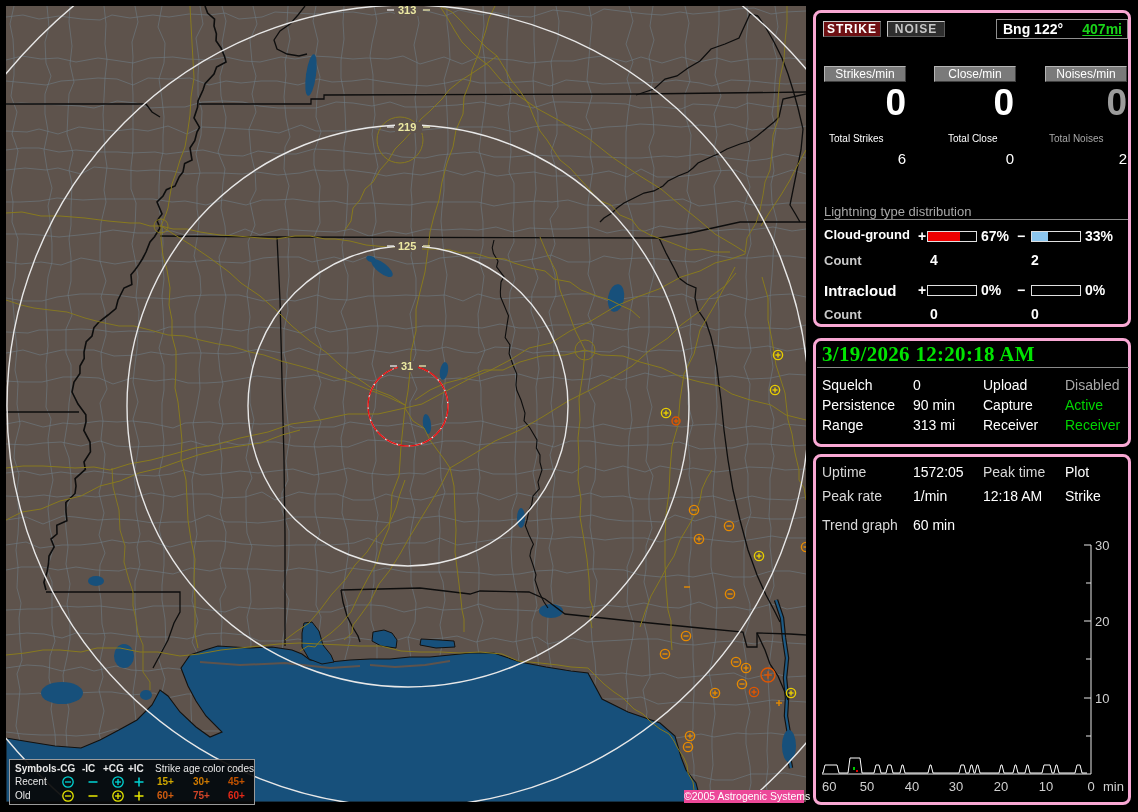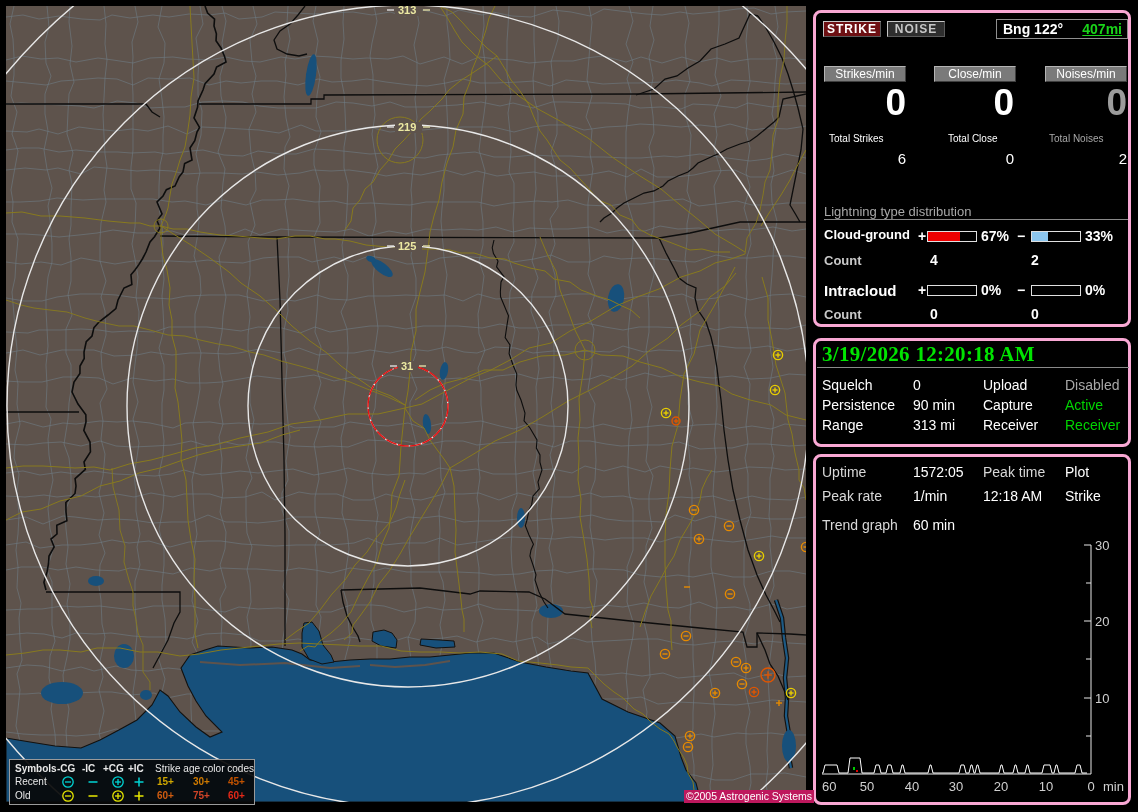--- a/index.html
+++ b/index.html
@@ -24,21 +24,21 @@
   .tval{position:absolute;font-size:15px;color:#fff;text-align:right;width:90px;}
   .row{position:absolute;font-size:14px;color:#fff;white-space:nowrap;}
   .gray{color:#a8a8a8;}
   .green{color:#00d500;}
   .bar{position:absolute;width:50px;height:11px;border:1px solid #e0e0e0;background:#000;box-sizing:border-box;}
   .bar i{display:block;height:100%;}
   .pm{position:absolute;font-weight:bold;font-size:14px;color:#fff;}
   .pct{position:absolute;font-weight:bold;font-size:14px;color:#fff;}
   #legend{left:9px;top:759px;width:244px;height:44px;background:rgba(8,8,8,0.92);
      border:1px solid #9a9a9a;font-size:10px;color:#e8e8e8;white-space:nowrap;}
-  #copyr{left:684px;top:790px;width:130px;height:13px;background:#be185d;color:#fff;
+  #copyr{left:684px;top:790px;width:120px;height:13px;background:#ec4899;color:#fff;
      font-size:10.5px;line-height:13px;text-align:center;white-space:nowrap;}
 </style>
 </head>
 <body>
 <svg id="map" class="abs" viewBox="6 6 800 796" width="800" height="796">
   <rect x="6" y="6" width="800" height="796" fill="#5e534c"></rect>
   <path fill="none" stroke="#6f7b84" stroke-width="0.9" stroke-opacity="0.68" d="M14 6 L10 24 L13 39 L14 57 L14 75 L11 96 L17 112 L12 134 L18 151 L14 173 L11 190 L13 202 L12 222 L18 239 L16 260 L15 278 L12 292 L14 315 L15 330 L17 349 L15 370 L18 384 L17 404 L20 424 L15 444 L14 458 L19 474 L17 491 L19 515 L18 534 L16 550 L18 567 L17 588 L21 603 L19 618 L20 640 L22 660 L17 674 L20 690 L18 709 L16 726 L21 745 L17 765 L22 781 L19 802 M47 6 L49 27 L45 42 L46 63 L51 76 L45 94 L45 114 L48 131 L44 150 L47 169 L52 188 L48 206 L50 220 L52 243 L52 262 L48 277 L46 297 L46 310 L47 329 L48 346 L46 365 L47 385 L46 407 L51 419 L48 439 L49 455 L53 480 L50 494 L48 509 L50 529 L54 546 L47 570 L52 582 L52 599 L52 625 L55 641 L50 656 L49 678 L53 696 L51 709 L55 734 L56 750 L55 768 L51 784 L53 802 M70 6 L69 22 L72 46 L70 64 L74 82 L69 94 L68 112 L67 134 L73 153 L69 170 L72 184 L71 208 L71 225 L69 239 L71 258 L71 281 L68 295 L72 315 L66 329 L66 353 L71 365 L71 390 L69 403 L68 419 L64 444 L69 458 L71 476 L71 497 L65 511 L66 529 L68 547 L66 564 L70 584 L67 604 L70 620 L70 639 L67 657 L63 675 L64 689 L69 709 L66 731 L67 746 L66 766 L68 781 L66 802 M104 6 L106 24 L105 44 L107 60 L105 78 L104 98 L103 115 L104 136 L105 154 L107 167 L104 190 L106 202 L101 223 L100 239 L100 261 L106 281 L101 297 L105 311 L106 335 L101 353 L102 368 L107 389 L100 403 L103 421 L101 439 L105 454 L103 476 L99 493 L104 513 L99 535 L105 553 L100 565 L99 587 L101 600 L102 624 L105 637 L100 661 L103 677 L99 690 L104 711 L99 733 L103 750 L99 769 L99 787 L102 802 M135 6 L138 22 L132 42 L133 57 L132 75 L133 95 L133 117 L133 133 L133 150 L131 167 L131 189 L136 203 L135 227 L132 244 L135 259 L138 277 L136 297 L139 312 L138 333 L137 349 L135 364 L133 382 L138 402 L133 419 L139 443 L137 457 L134 475 L136 492 L136 511 L140 534 L137 547 L140 565 L135 581 L135 603 L136 619 L137 635 L135 654 L136 672 L133 692 L135 712 L137 732 L138 749 L140 765 L136 788 L137 802 M162 6 L158 27 L165 43 L164 63 L159 79 L162 99 L164 117 L163 136 L163 152 L160 165 L159 186 L159 208 L162 224 L163 243 L162 255 L164 279 L162 296 L163 310 L164 330 L159 348 L164 365 L164 390 L162 403 L162 424 L164 441 L163 455 L159 474 L164 493 L163 509 L159 529 L164 550 L164 565 L162 585 L162 600 L165 619 L166 643 L158 657 L165 679 L162 692 L160 715 L160 730 L160 748 L166 763 L165 784 L162 802 M200 6 L203 24 L196 38 L199 60 L198 75 L198 95 L202 111 L201 135 L196 154 L200 172 L197 186 L197 209 L199 222 L197 239 L194 256 L200 276 L201 293 L195 314 L195 331 L201 353 L199 369 L200 389 L197 406 L193 424 L196 442 L197 457 L192 480 L193 494 L194 511 L197 534 L194 550 L194 567 L194 582 L192 601 L198 621 L192 642 L199 657 L192 673 L191 692 L191 709 L192 730 L197 750 L193 765 L194 783 L193 802 M222 6 L226 21 L222 43 L225 58 L220 76 L221 96 L226 117 L225 129 L218 152 L225 169 L223 183 L221 208 L225 226 L226 239 L219 257 L222 279 L226 297 L223 316 L222 332 L218 352 L220 371 L223 384 L219 402 L223 424 L219 437 L222 459 L221 474 L223 491 L220 512 L226 532 L225 549 L220 565 L226 587 L220 599 L222 622 L221 637 L223 661 L220 672 L221 693 L223 709 L224 732 L222 745 L226 764 L224 782 L222 802 M253 6 L257 24 L250 40 L252 62 L256 76 L252 94 L256 112 L249 129 L251 154 L255 171 L256 190 L250 202 L255 225 L248 242 L250 258 L250 275 L247 294 L250 317 L248 335 L248 349 L253 370 L250 382 L250 403 L254 420 L249 443 L246 458 L252 478 L246 491 L246 516 L247 533 L252 547 L247 570 L250 583 L251 602 L247 617 L251 643 L250 661 L245 673 L248 697 L252 711 L246 729 L248 751 L245 768 L249 786 L247 802 M288 6 L287 23 L290 39 L285 62 L286 75 L284 97 L286 118 L290 137 L285 147 L284 169 L289 186 L285 204 L288 224 L289 244 L288 256 L289 276 L287 294 L288 311 L284 330 L284 353 L287 366 L285 390 L286 402 L288 423 L290 437 L286 461 L288 480 L282 493 L282 510 L289 531 L289 548 L288 566 L283 587 L289 600 L286 622 L283 638 L282 655 L283 676 L286 691 L281 710 L286 727 L283 745 L287 766 L281 781 L284 802 M316 6 L313 21 L318 41 L315 59 L320 77 L317 95 L316 117 L321 132 L314 153 L314 165 L320 186 L319 204 L320 223 L314 237 L317 260 L320 274 L318 294 L317 311 L315 332 L321 347 L317 370 L321 383 L314 408 L321 422 L314 444 L317 462 L319 479 L315 497 L315 512 L320 533 L315 546 L317 567 L317 582 L316 605 L321 617 L318 641 L314 660 L315 676 L319 694 L317 711 L319 729 L320 747 L318 762 L319 784 L318 802 M344 6 L343 22 L344 39 L341 60 L341 78 L344 93 L345 111 L346 135 L344 147 L344 168 L348 184 L347 209 L346 226 L342 245 L344 263 L348 275 L347 299 L341 312 L347 329 L348 348 L347 365 L345 389 L343 402 L345 421 L341 438 L343 462 L347 480 L343 497 L342 513 L347 530 L349 549 L346 570 L343 589 L347 602 L348 619 L350 640 L345 659 L346 673 L348 690 L349 710 L347 734 L347 749 L345 762 L343 781 L347 802 M374 6 L377 21 L372 43 L370 56 L373 75 L373 94 L375 115 L372 134 L374 148 L378 167 L371 184 L375 208 L376 222 L372 237 L375 260 L373 279 L374 299 L376 312 L378 328 L375 349 L372 364 L377 382 L375 408 L371 420 L375 440 L376 461 L372 475 L373 491 L378 515 L376 527 L377 551 L374 569 L374 583 L371 601 L371 620 L377 641 L377 659 L373 676 L374 696 L375 710 L376 733 L372 751 L371 764 L373 786 L375 802 M416 6 L419 23 L414 45 L417 62 L417 82 L415 99 L417 117 L415 134 L416 149 L413 170 L411 190 L412 201 L411 227 L413 238 L411 256 L416 278 L416 297 L410 314 L413 334 L416 353 L410 371 L417 389 L410 402 L410 418 L416 443 L414 461 L414 475 L410 491 L415 510 L411 530 L409 547 L411 569 L411 583 L416 603 L415 622 L408 638 L411 659 L410 677 L412 691 L414 708 L414 727 L407 745 L413 770 L407 784 L411 802 M447 6 L447 23 L449 40 L450 59 L444 80 L446 93 L447 111 L448 134 L448 152 L444 168 L444 190 L442 208 L441 221 L443 244 L444 258 L447 275 L444 296 L446 316 L445 330 L442 347 L446 369 L445 383 L442 406 L443 419 L442 443 L440 456 L441 478 L445 492 L439 511 L440 531 L439 547 L439 571 L443 582 L445 600 L440 625 L443 641 L440 655 L441 672 L438 693 L436 711 L442 731 L439 749 L439 763 L440 783 L439 802 M483 6 L484 26 L482 40 L485 63 L485 80 L486 98 L484 114 L481 134 L479 150 L485 171 L483 185 L481 205 L483 222 L483 245 L479 261 L484 276 L481 299 L478 314 L479 334 L485 350 L478 368 L481 388 L481 405 L483 422 L480 444 L478 460 L480 478 L477 498 L479 509 L478 530 L476 548 L479 568 L479 583 L478 605 L483 621 L477 642 L479 655 L476 678 L482 695 L479 712 L477 733 L478 749 L481 768 L479 782 L479 802 M509 6 L508 27 L507 41 L507 60 L507 74 L511 95 L508 113 L510 132 L511 152 L509 172 L514 183 L514 208 L513 220 L514 242 L508 255 L515 279 L510 292 L509 311 L515 330 L510 353 L515 365 L516 387 L515 405 L517 424 L516 438 L515 459 L516 476 L517 495 L512 510 L512 531 L511 548 L512 567 L515 585 L518 599 L518 621 L516 641 L519 656 L516 679 L513 695 L518 708 L518 731 L520 746 L521 766 L517 787 L518 802 M535 6 L534 27 L534 42 L535 62 L533 78 L534 97 L538 113 L538 132 L535 149 L535 173 L536 189 L534 204 L534 224 L536 243 L532 261 L538 278 L532 294 L531 311 L539 333 L537 352 L539 369 L536 387 L537 405 L537 420 L537 440 L537 455 L533 473 L538 498 L537 511 L538 533 L536 547 L534 566 L534 584 L537 606 L532 622 L532 636 L538 658 L539 675 L532 693 L536 715 L539 729 L535 745 L537 764 L533 780 L536 802 M556 6 L559 21 L558 39 L551 62 L553 80 L552 93 L557 116 L557 134 L551 152 L556 169 L557 185 L558 207 L550 219 L555 244 L550 258 L555 275 L556 295 L549 312 L553 331 L554 347 L554 367 L553 387 L551 403 L554 426 L554 441 L550 455 L555 478 L553 493 L551 516 L553 531 L549 548 L553 566 L551 586 L553 605 L548 617 L547 639 L550 660 L552 672 L551 696 L551 712 L547 732 L551 749 L551 765 L544 784 L548 802 M589 6 L592 22 L590 44 L589 58 L587 80 L592 96 L586 117 L592 130 L590 154 L593 169 L590 188 L588 203 L588 225 L589 242 L590 259 L588 274 L595 294 L588 315 L594 329 L592 348 L592 364 L588 390 L595 404 L593 420 L595 440 L596 460 L595 480 L591 491 L591 510 L590 527 L594 552 L593 570 L597 581 L595 602 L591 625 L592 640 L595 661 L596 675 L594 691 L598 715 L593 726 L593 747 L598 769 L598 780 L595 802 M629 6 L633 21 L626 44 L633 62 L627 79 L631 93 L628 113 L626 132 L626 149 L626 170 L625 189 L627 201 L633 221 L633 244 L632 256 L629 274 L633 298 L630 313 L628 334 L629 351 L627 366 L626 388 L630 401 L632 420 L629 437 L628 461 L628 474 L629 493 L633 509 L633 527 L633 550 L627 567 L628 583 L627 602 L634 625 L633 636 L628 660 L626 677 L628 697 L626 714 L629 727 L626 750 L630 763 L629 787 L630 802 M653 6 L650 26 L654 40 L649 57 L653 78 L650 94 L653 116 L654 133 L649 147 L654 168 L653 183 L654 204 L654 226 L651 237 L654 259 L654 275 L648 298 L649 311 L649 332 L646 350 L649 368 L647 388 L652 407 L648 424 L648 442 L646 461 L653 476 L649 495 L649 509 L652 528 L646 546 L646 569 L644 582 L649 601 L644 622 L648 639 L649 654 L650 677 L643 690 L647 712 L645 727 L646 745 L647 769 L643 784 L646 802 M685 6 L689 23 L685 45 L686 59 L690 81 L685 94 L685 114 L691 135 L690 153 L690 165 L687 191 L691 203 L687 224 L687 241 L685 259 L688 274 L686 299 L691 317 L690 334 L692 353 L686 369 L688 387 L688 404 L693 423 L688 440 L690 462 L689 475 L692 491 L692 516 L691 529 L691 549 L689 564 L689 583 L691 601 L690 618 L693 642 L693 658 L694 673 L694 693 L693 712 L693 728 L691 745 L694 765 L694 780 L694 802 M719 6 L719 24 L717 46 L717 62 L715 75 L721 96 L714 114 L717 135 L714 149 L721 171 L714 186 L716 206 L718 226 L719 241 L718 261 L718 277 L718 297 L719 311 L719 328 L718 350 L715 372 L716 385 L717 407 L716 421 L714 440 L716 457 L714 477 L713 493 L716 515 L714 530 L711 547 L711 567 L714 582 L717 602 L716 624 L716 637 L712 661 L709 672 L713 693 L715 714 L712 734 L712 748 L713 765 L710 785 L711 802 M747 6 L748 21 L746 41 L748 61 L750 82 L747 96 L748 119 L746 133 L750 148 L746 173 L750 187 L744 208 L749 226 L751 244 L747 257 L746 277 L747 293 L745 315 L748 330 L751 351 L744 367 L750 384 L749 400 L746 425 L748 442 L745 458 L748 474 L748 495 L751 513 L746 528 L744 551 L744 564 L744 585 L750 604 L750 618 L743 641 L746 659 L746 673 L745 690 L750 712 L746 729 L746 744 L750 766 L751 783 L747 802 M775 6 L778 27 L773 45 L777 59 L775 82 L774 100 L772 114 L776 130 L772 154 L774 171 L771 184 L772 202 L777 221 L774 238 L773 258 L772 274 L770 298 L771 312 L770 330 L770 346 L773 367 L769 388 L769 402 L774 419 L771 443 L774 456 L770 478 L770 498 L769 516 L771 528 L770 546 L772 565 L774 586 L769 601 L771 619 L773 636 L770 658 L768 678 L769 695 L770 710 L768 726 L767 751 L768 767 L766 784 L769 802 M6 17 L23 15 L39 19 L59 16 L82 19 L100 20 L112 15 L130 18 L153 15 L169 17 L189 14 L209 15 L225 13 L239 19 L262 17 L275 12 L294 13 L314 14 L330 13 L353 12 L372 15 L390 12 L405 16 L423 10 L445 16 L459 10 L482 15 L493 12 L512 16 L531 17 L553 10 L571 12 L590 16 L604 9 L628 12 L646 14 L662 15 L680 12 L693 14 L715 12 L737 9 L754 8 L771 14 L786 12 L806 11 M6 60 L22 56 L41 59 L58 58 L76 62 L98 58 L113 60 L133 63 L150 58 L173 57 L188 59 L209 60 L226 57 L244 61 L260 62 L281 57 L295 59 L313 56 L332 57 L353 59 L367 58 L388 59 L403 56 L420 64 L444 57 L462 64 L479 57 L497 59 L513 60 L529 63 L553 61 L573 61 L586 58 L603 56 L626 62 L641 57 L662 63 L682 57 L699 62 L717 58 L731 62 L750 59 L770 59 L790 58 L806 60 M6 81 L27 83 L46 85 L61 81 L76 80 L98 78 L117 79 L133 85 L148 78 L169 79 L190 78 L209 85 L226 81 L241 83 L261 81 L277 81 L298 85 L318 79 L332 82 L352 81 L367 79 L386 82 L410 85 L427 86 L446 83 L463 79 L480 83 L495 83 L519 82 L534 81 L550 86 L566 80 L589 82 L603 84 L623 83 L642 83 L661 82 L676 80 L700 83 L712 86 L731 80 L752 81 L770 83 L786 84 L806 83 M6 104 L21 103 L39 104 L63 105 L80 106 L94 108 L117 101 L136 103 L149 108 L170 107 L185 107 L202 102 L223 101 L243 102 L259 106 L278 108 L298 108 L316 108 L336 102 L353 103 L372 106 L390 102 L405 107 L428 107 L439 106 L457 105 L481 102 L500 106 L513 103 L533 108 L552 102 L566 102 L590 103 L606 103 L626 104 L640 108 L661 107 L681 109 L693 104 L712 105 L736 108 L748 103 L772 107 L787 105 L806 106 M6 131 L27 132 L39 129 L58 134 L79 127 L94 129 L115 131 L132 129 L148 131 L168 126 L187 134 L202 127 L226 128 L241 129 L259 130 L279 133 L301 125 L316 131 L336 131 L353 130 L369 127 L390 132 L410 130 L423 130 L444 128 L462 127 L479 127 L493 127 L514 132 L533 127 L549 125 L568 125 L584 130 L606 127 L625 126 L640 124 L659 125 L681 127 L700 125 L718 127 L730 124 L752 130 L768 128 L787 129 L806 126 M6 150 L22 148 L39 148 L59 152 L76 150 L95 152 L118 152 L131 153 L155 152 L166 154 L191 151 L203 150 L224 155 L243 156 L258 151 L281 154 L296 154 L314 149 L333 150 L352 152 L370 154 L386 153 L402 157 L425 158 L439 155 L462 153 L475 152 L494 157 L512 157 L533 155 L552 156 L571 156 L586 157 L604 157 L626 158 L641 158 L664 156 L677 157 L700 154 L711 156 L735 159 L750 161 L767 159 L785 154 L806 158 M6 170 L25 168 L46 170 L58 168 L81 174 L94 167 L117 169 L137 171 L153 170 L172 171 L186 174 L203 173 L221 173 L242 174 L257 172 L278 175 L300 173 L313 170 L331 171 L349 170 L372 173 L386 176 L404 173 L421 175 L445 170 L463 175 L477 171 L497 176 L512 174 L534 172 L552 176 L567 176 L587 175 L609 171 L627 177 L641 169 L657 177 L675 177 L694 175 L712 171 L735 170 L750 177 L771 177 L792 170 L806 174 M6 202 L20 202 L40 201 L57 198 L83 200 L100 199 L115 199 L133 199 L153 199 L172 202 L185 201 L206 205 L223 200 L246 205 L262 200 L276 200 L293 199 L315 202 L334 201 L348 204 L371 203 L388 204 L410 205 L426 202 L441 202 L464 202 L478 202 L494 206 L511 203 L537 201 L552 202 L568 200 L585 205 L608 206 L621 204 L641 204 L661 201 L683 199 L699 206 L715 204 L737 201 L752 205 L769 205 L787 203 L806 203 M6 234 L25 234 L40 235 L59 237 L79 235 L97 233 L113 230 L137 233 L152 233 L172 231 L185 235 L206 234 L227 236 L245 229 L260 235 L281 229 L294 230 L312 231 L336 232 L351 229 L369 236 L389 231 L406 234 L426 229 L444 230 L461 229 L478 230 L496 227 L513 232 L530 228 L553 229 L568 229 L590 227 L607 233 L622 230 L645 231 L660 226 L678 229 L699 228 L714 231 L736 229 L751 230 L773 227 L792 231 L806 229 M6 262 L21 264 L41 262 L61 265 L81 258 L98 261 L115 264 L133 261 L155 261 L170 261 L190 262 L208 260 L221 262 L243 263 L263 258 L276 257 L299 257 L312 262 L334 257 L353 262 L369 256 L389 259 L407 264 L427 263 L440 258 L461 256 L483 258 L495 258 L513 262 L534 259 L551 255 L568 262 L590 262 L604 256 L621 259 L641 258 L660 259 L678 261 L695 262 L716 255 L732 258 L751 258 L768 256 L790 256 L806 258 M6 298 L24 301 L42 301 L57 297 L80 294 L100 294 L116 295 L137 298 L154 298 L171 299 L186 296 L209 295 L228 295 L239 295 L263 301 L278 299 L295 301 L317 295 L330 299 L348 300 L368 296 L388 296 L406 295 L427 296 L445 295 L463 301 L478 294 L496 299 L513 298 L530 297 L553 297 L571 294 L590 294 L609 301 L628 298 L641 296 L663 297 L682 294 L697 300 L716 298 L730 294 L750 300 L772 295 L791 294 L806 297 M6 332 L28 333 L39 330 L60 330 L81 329 L99 330 L112 332 L130 331 L154 332 L169 327 L188 327 L207 327 L225 329 L241 331 L258 327 L282 328 L300 333 L315 327 L330 332 L348 329 L370 326 L388 326 L406 329 L423 326 L442 326 L458 326 L482 328 L500 324 L519 328 L536 328 L553 325 L572 325 L586 323 L605 327 L623 330 L639 327 L658 327 L681 328 L693 324 L716 330 L730 327 L753 328 L768 328 L788 329 L806 325 M6 353 L23 350 L40 355 L62 350 L77 350 L94 350 L114 356 L137 355 L151 352 L172 355 L190 353 L204 353 L227 354 L239 353 L259 349 L282 353 L299 348 L318 355 L337 353 L354 353 L370 350 L390 353 L409 349 L428 351 L446 347 L464 352 L477 353 L495 347 L515 348 L533 353 L553 351 L569 352 L590 351 L610 352 L623 346 L644 352 L659 350 L681 351 L693 348 L711 345 L736 348 L752 348 L768 346 L787 351 L806 348 M6 381 L22 382 L42 382 L63 377 L80 377 L99 378 L113 384 L132 378 L155 381 L173 379 L188 383 L206 383 L222 382 L240 379 L257 376 L282 379 L299 377 L314 375 L334 381 L352 377 L373 381 L389 375 L407 378 L428 377 L444 379 L460 378 L480 381 L497 376 L519 374 L536 379 L552 377 L572 380 L590 379 L602 375 L621 380 L645 373 L661 377 L675 375 L699 377 L713 378 L732 376 L751 379 L771 378 L789 374 L806 375 M6 424 L22 421 L43 427 L63 423 L76 424 L100 421 L117 422 L132 421 L150 423 L173 428 L185 423 L210 422 L223 424 L239 423 L260 424 L282 423 L295 428 L315 427 L334 427 L350 422 L372 425 L388 426 L408 423 L423 428 L443 423 L462 423 L481 421 L500 426 L514 429 L531 423 L548 426 L572 427 L587 428 L603 424 L625 429 L643 427 L663 425 L682 427 L696 425 L718 424 L731 429 L752 426 L771 429 L785 424 L806 426 M6 444 L27 445 L43 443 L61 442 L81 446 L100 441 L116 446 L133 447 L155 446 L172 445 L191 441 L208 446 L225 442 L239 445 L263 442 L276 442 L294 446 L319 447 L332 446 L348 447 L368 440 L389 441 L404 441 L424 445 L445 441 L463 441 L477 445 L496 443 L516 442 L536 442 L554 447 L570 441 L590 441 L606 444 L621 446 L644 445 L660 445 L679 442 L700 449 L718 448 L732 448 L748 444 L767 444 L789 446 L806 445 M6 473 L23 471 L40 475 L61 472 L76 474 L94 471 L116 474 L137 475 L155 476 L171 474 L184 470 L202 475 L226 473 L240 471 L258 473 L283 470 L293 469 L314 475 L336 471 L348 468 L367 473 L388 475 L409 473 L424 474 L439 468 L461 471 L476 469 L493 474 L517 474 L537 470 L553 469 L572 473 L585 466 L604 471 L623 466 L645 472 L660 466 L682 470 L693 468 L716 472 L733 470 L749 467 L773 468 L785 470 L806 469 M6 496 L25 497 L44 495 L57 497 L75 495 L96 497 L117 494 L134 497 L151 493 L173 497 L184 494 L210 494 L223 498 L245 497 L262 492 L275 500 L299 492 L311 494 L337 494 L353 500 L371 500 L386 494 L402 498 L421 500 L444 494 L463 494 L479 493 L499 500 L518 493 L536 497 L554 497 L571 497 L590 493 L602 497 L623 496 L638 499 L657 499 L681 497 L694 498 L713 496 L730 501 L752 496 L766 499 L791 500 L806 497 M6 520 L26 517 L43 524 L63 516 L75 517 L98 520 L115 519 L133 520 L153 523 L171 522 L191 522 L208 515 L226 522 L242 522 L258 523 L278 521 L295 517 L314 517 L330 518 L355 520 L373 521 L391 523 L408 517 L422 518 L439 516 L464 522 L477 521 L499 521 L517 519 L530 521 L550 519 L569 518 L592 515 L606 519 L624 521 L642 521 L662 522 L675 515 L695 521 L711 516 L735 522 L749 517 L771 519 L790 519 L806 517 M6 545 L26 542 L40 548 L62 545 L80 545 L98 543 L112 540 L129 543 L149 541 L170 547 L189 542 L208 541 L221 541 L242 544 L260 545 L275 546 L296 545 L311 545 L331 545 L354 543 L368 538 L385 545 L403 543 L425 543 L440 538 L457 545 L478 542 L497 539 L512 537 L536 538 L555 539 L571 537 L590 538 L605 540 L621 538 L645 538 L660 542 L677 537 L695 538 L714 540 L733 542 L748 540 L772 536 L784 538 L806 538 M6 570 L21 567 L42 567 L58 570 L76 567 L96 570 L119 571 L130 568 L153 571 L173 574 L191 568 L210 571 L222 568 L245 569 L257 569 L282 571 L299 568 L315 570 L331 573 L350 568 L374 571 L385 568 L407 572 L420 572 L444 572 L458 572 L480 573 L494 575 L519 574 L536 571 L555 570 L567 573 L591 569 L604 569 L624 570 L640 575 L661 577 L678 575 L693 577 L713 573 L733 577 L751 577 L771 571 L790 571 L806 574 M6 610 L28 609 L42 609 L62 606 L78 607 L100 606 L116 608 L133 610 L153 606 L168 606 L192 606 L203 609 L225 612 L239 607 L258 609 L278 608 L300 610 L318 612 L331 612 L351 605 L373 605 L384 606 L404 612 L427 607 L443 610 L463 609 L479 604 L495 609 L516 610 L536 611 L549 604 L573 607 L585 608 L604 605 L623 607 L644 603 L662 607 L679 608 L699 602 L715 608 L735 607 L749 610 L772 604 L787 609 L806 606 M6 635 L27 633 L44 634 L62 638 L76 633 L95 634 L111 633 L133 636 L148 637 L173 637 L187 639 L205 634 L224 633 L244 635 L260 641 L281 641 L298 639 L317 642 L331 641 L350 637 L372 640 L391 642 L407 637 L420 640 L444 638 L457 636 L476 642 L493 638 L513 642 L537 637 L548 644 L573 638 L587 642 L605 641 L624 640 L639 639 L658 639 L680 644 L695 645 L717 642 L733 641 L755 644 L766 641 L789 643 L806 644 M6 668 L27 665 L43 666 L62 671 L81 667 L94 671 L116 666 L131 670 L148 671 L168 668 L187 670 L208 666 L226 668 L241 672 L262 672 L282 669 L295 672 L313 669 L331 674 L354 673 L373 674 L386 670 L408 669 L425 669 L439 673 L458 676 L482 673 L494 670 L515 673 L532 675 L552 676 L566 670 L587 674 L604 675 L622 673 L642 676 L663 673 L678 678 L700 676 L712 675 L734 673 L748 679 L773 673 L788 677 L806 676 M6 694 L26 694 L39 693 L57 698 L75 693 L99 692 L112 692 L131 695 L154 693 L167 698 L187 694 L203 694 L228 693 L240 698 L264 700 L279 700 L298 695 L315 699 L335 694 L349 701 L366 700 L387 696 L404 698 L428 695 L445 697 L458 700 L477 696 L496 701 L518 700 L529 701 L552 703 L573 698 L591 702 L604 699 L623 699 L641 697 L658 704 L678 702 L700 703 L713 704 L736 705 L753 703 L772 700 L789 701 L806 702 M6 732 L23 734 L41 735 L63 735 L76 736 L99 734 L116 729 L136 733 L151 731 L172 735 L191 730 L205 731 L221 731 L239 735 L258 730 L275 735 L294 733 L314 736 L337 732 L353 737 L369 737 L390 732 L409 734 L421 734 L445 734 L460 733 L482 735 L495 733 L514 738 L535 731 L555 731 L570 734 L590 734 L603 735 L627 737 L641 732 L663 737 L676 738 L701 734 L714 737 L737 733 L750 734 L771 733 L788 735 L806 735 M6 766 L28 767 L45 764 L64 767 L81 770 L96 771 L113 764 L133 771 L155 772 L170 772 L188 766 L207 771 L224 770 L240 767 L260 770 L278 766 L293 769 L317 772 L331 769 L352 768 L370 774 L385 772 L408 773 L426 773 L441 775 L464 769 L482 772 L494 769 L517 774 L530 773 L553 777 L568 776 L586 772 L603 774 L625 773 L640 772 L657 773 L677 775 L694 775 L715 780 L733 780 L751 774 L770 774 L785 773 L806 777"></path>
   <polygon fill="#17507b" stroke="#13110f" stroke-width="1.1" points="6,738 30,742 55,746 81,748 100,740 117,731 137,720 152,705 160,690 168,696 180,712 196,727 210,737 222,732 206,716 196,701 188,686 181,668 190,655 205,650 218,646 250,648 272,647 292,650 302,654 310,660 330,662 350,660 370,659 390,659 410,657 430,657 450,655 470,653 494,653 520,662 546,667 571,671 588,673 602,699 628,712 660,723 675,736 681,757 686,770 696,783 701,802 6,802"></polygon>
 <polygon fill="#17507b" stroke="#13110f" stroke-width="1" points="304,623 312,622 319,631 323,645 331,655 334,662 322,664 309,659 302,647 302,633"></polygon>
 <polygon fill="#17507b" stroke="#13110f" stroke-width="1" points="373,632 384,630 392,633 397,640 396,648 381,646 372,641"></polygon>

